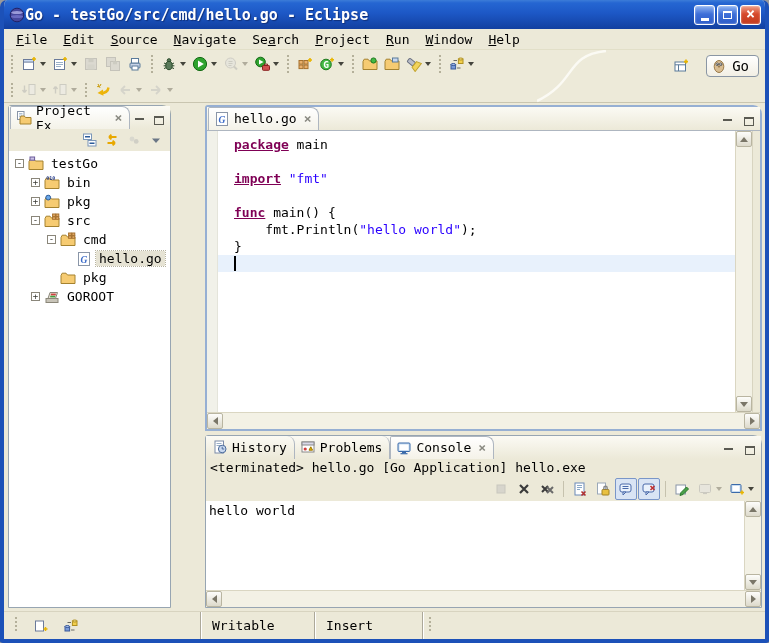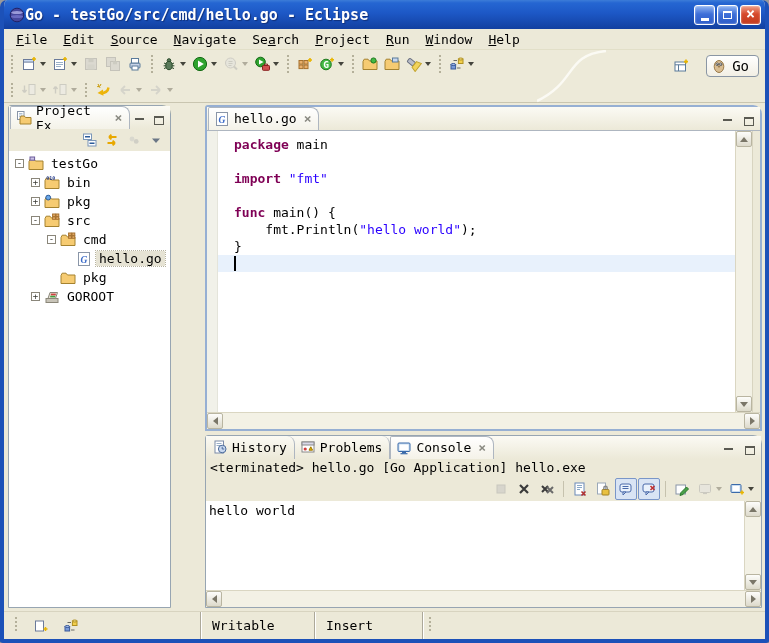--- a/index.html
+++ b/index.html
@@ -69,21 +69,21 @@
   .expsp{width:9px;flex:0 0 9px;}
   .tlabel{padding:0 3px;}
   .tlabel.sel{background:var(--selection-bg);outline:1px dotted #B8B4A0;}
   
   .edbody{flex:1;display:flex;min-height:0;background:#fff;}
   .gutter{flex:0 0 11px;background:#F1F1E9;border-right:1px solid #E4E4DA;}
   .codearea{flex:1;padding-top:5px;overflow:hidden;font-size:13px;line-height:17px;}
   .cline{height:17px;padding-left:16px;white-space:pre;position:relative;}
   .cline.cur{background:var(--current-line);}
   .caret{position:absolute;left:16px;top:1px;width:2px;height:15px;background:#000;}
-  .kw{color:var(--keyword);font-weight:bold;}
+  .kw{color:var(--keyword);font-weight:bold;text-decoration:underline;}
   .str{color:var(--string);}
   .pl{color:#000;}
   
   .vscroll{flex:0 0 17px;display:flex;flex-direction:column;justify-content:space-between;background:#F3F1E5;border-left:1px solid #DAD6C2;}
   .ruler{flex:0 0 8px;background:#ECE9D8;border-left:1px solid #D8D4C0;}
   .hscroll{flex:0 0 16px;display:flex;justify-content:space-between;background:#F3F1E5;border-top:1px solid #DAD6C2;}
   .sb{width:16px;height:16px;background:linear-gradient(#FDFDFB,#DDDACB);border:1px solid #B9B5A1;border-radius:2px;display:flex;align-items:center;justify-content:center;}
   .tri-u{width:0;height:0;border-left:4px solid transparent;border-right:4px solid transparent;border-bottom:5px solid #7A7668;}
   .tri-d{width:0;height:0;border-left:4px solid transparent;border-right:4px solid transparent;border-top:5px solid #7A7668;}
   .tri-l{width:0;height:0;border-top:4px solid transparent;border-bottom:4px solid transparent;border-right:5px solid #7A7668;}

